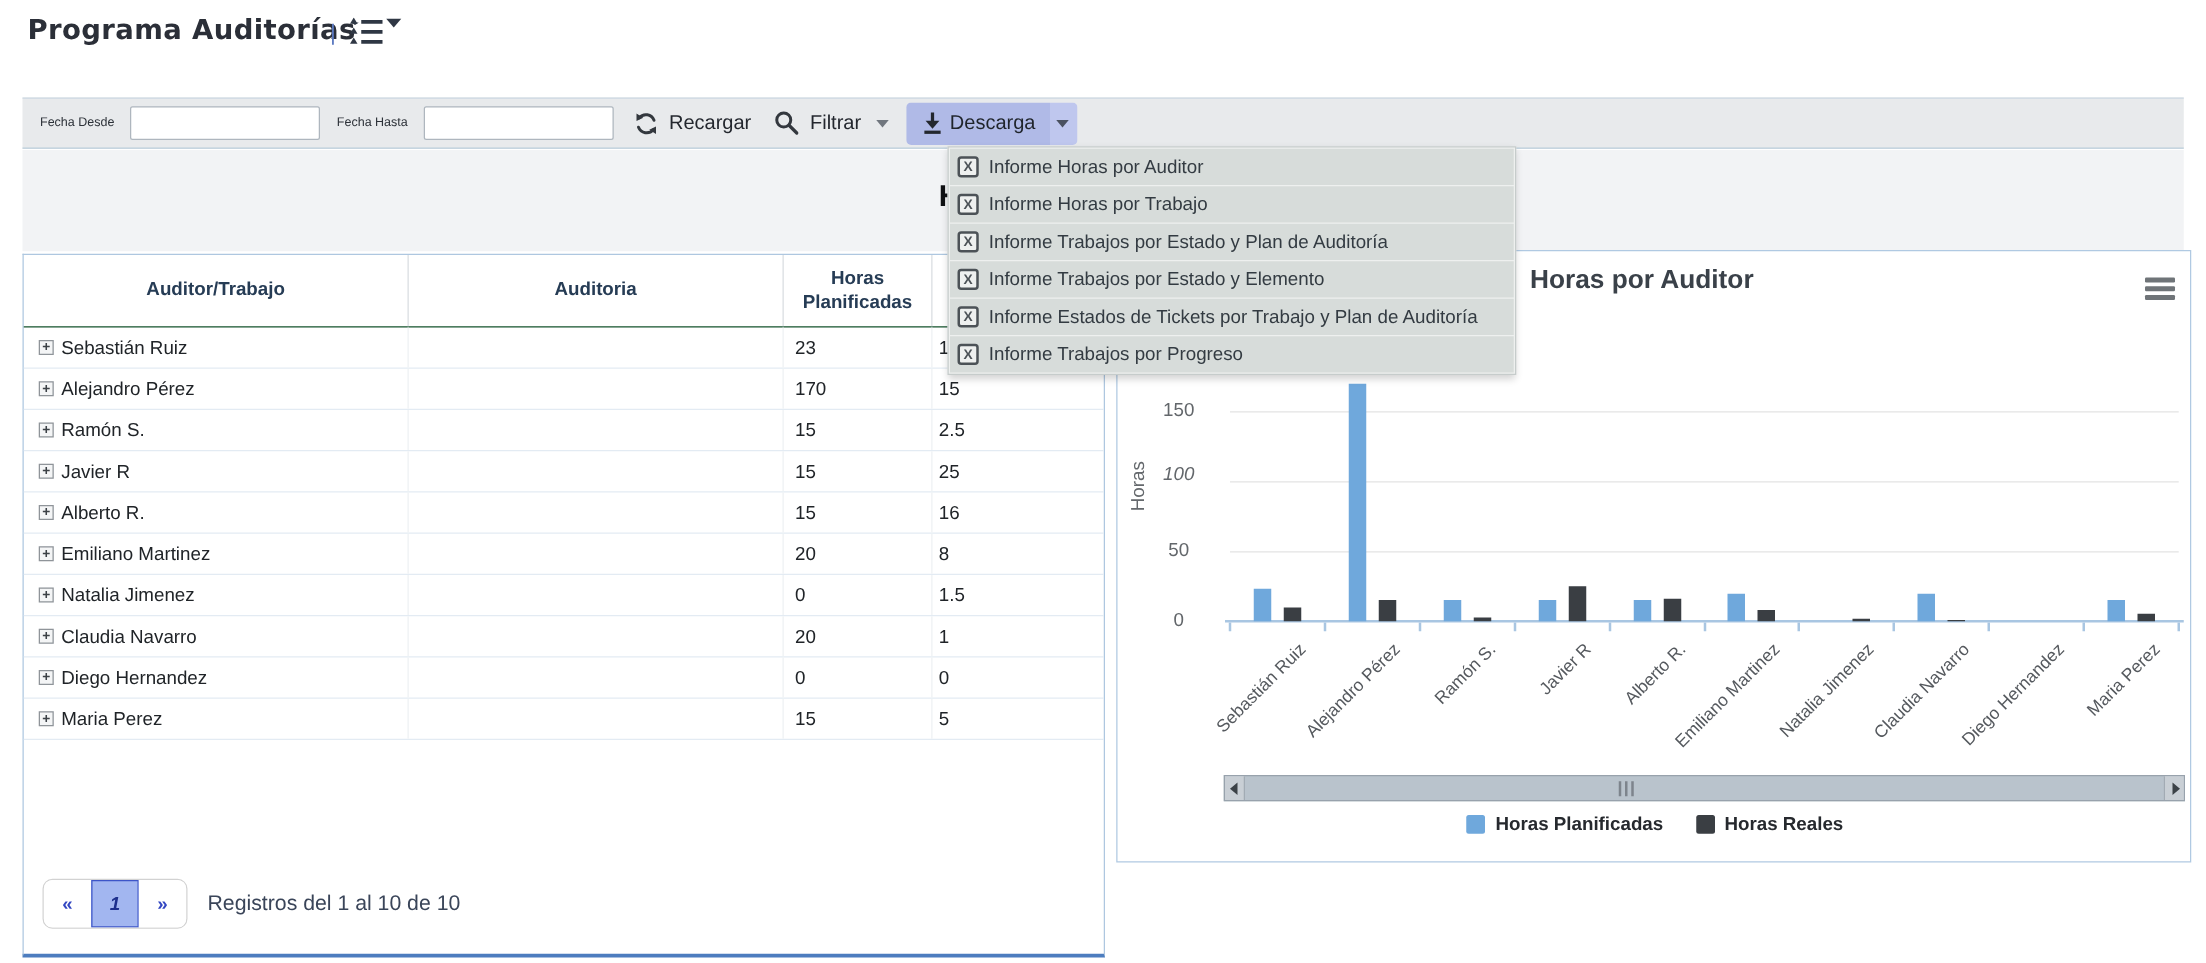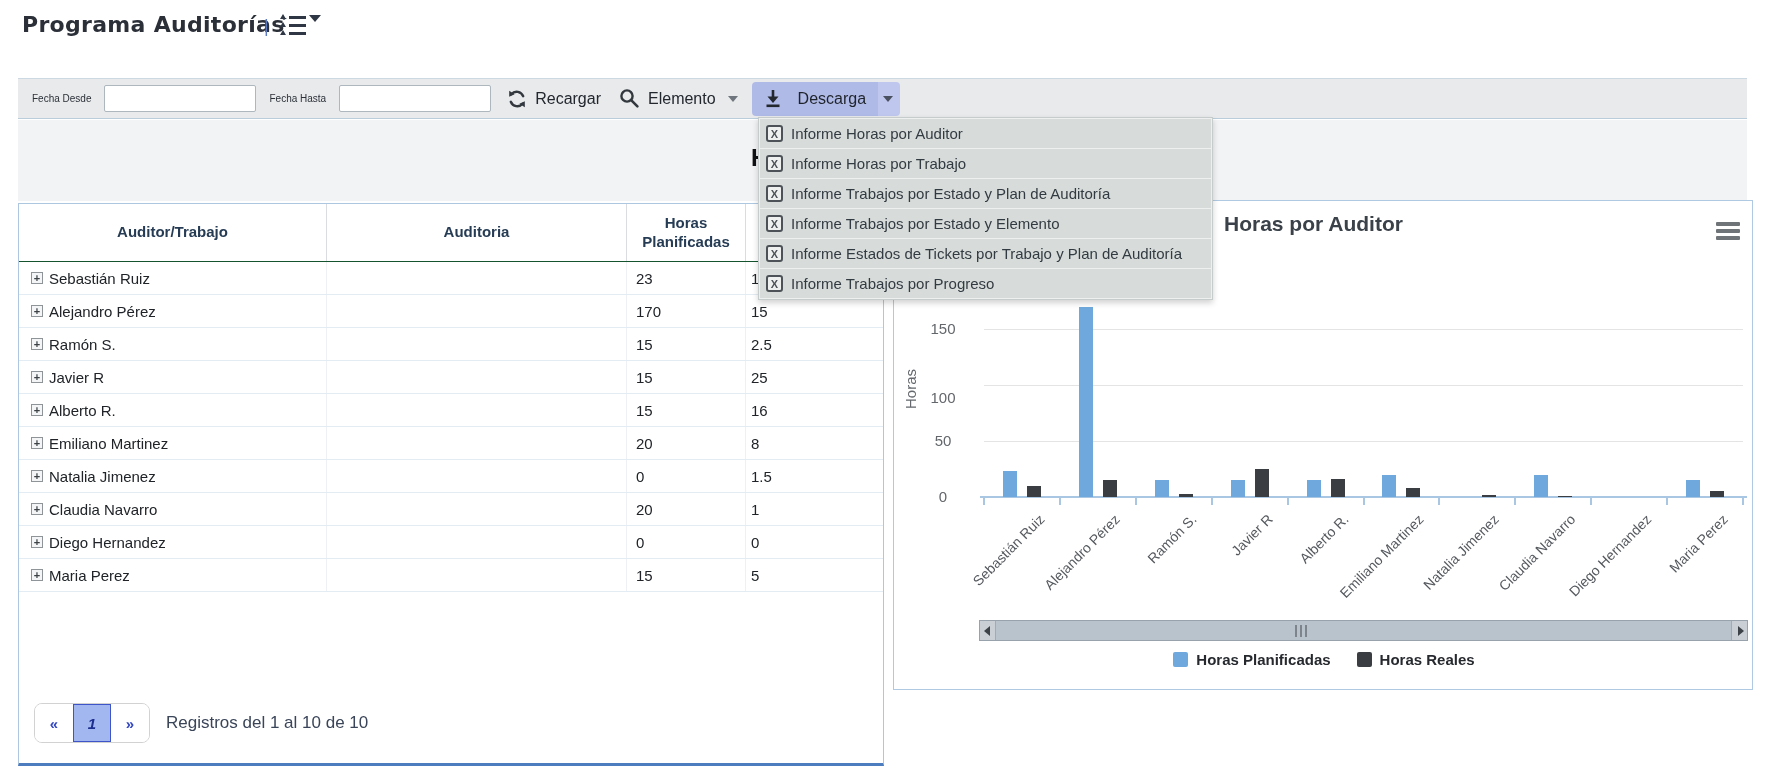--- a/index.html
+++ b/index.html
@@ -18,21 +18,21 @@
   
   .toolbar { position:absolute; left:18px; top:78px; width:1729px; height:41px;
     background:#e8eaec; border-top:1px solid #ccd8e2; border-bottom:1px solid #b9cdda;
     display:flex; align-items:center; }
   .tb-label { font-size:10px; color:#2c3138; }
   .tb-input { width:152px; height:27px; background:#fff; border:1px solid #aeb6be; border-radius:2px;
     font-size:14px; padding:0 6px; color:#222; }
   .tb-btn { display:flex; align-items:center; gap:8px; cursor:pointer; background:none; border:none;
     font-family:"Liberation Sans",sans-serif; font-size:16px; color:#23272e; }
   .descarga-wrap { display:flex; margin-left:14px; height:34px; border-radius:4px; overflow:hidden; }
-  .descarga-main { display:flex; align-items:center; gap:16px; background:#b0bae7; padding:0 12px;
+  .descarga-main { display:flex; align-items:center; gap:5px; background:#b0bae7; padding:0 12px;
     font-size:16px; color:#1f242b; cursor:pointer; border:none; font-family:"Liberation Sans",sans-serif; }
   .descarga-caret-btn { width:22px; background:#bfc7ee; border:none; cursor:pointer; position:relative; }
   .caret-down { display:inline-block; width:0; height:0; border-left:5px solid transparent;
     border-right:5px solid transparent; border-top:6px solid #4a5160; }
   .caret-down.gray { border-top-color:#70767e; }
   .descarga-caret-btn .caret-down { position:absolute; left:5px; top:14px; }
 
   
   .strip { position:absolute; left:18px; top:120px; width:1729px; height:81px; background:#f2f3f5; }
 
@@ -152,21 +152,21 @@
       </span>
       <span>Recargar</span>
     </button>
     <button class="tb-btn" style="margin-left:18px">
       <span>
         <svg width="21" height="21" viewBox="0 0 21 21" fill="none">
           <circle cx="8" cy="8" r="5.6" stroke="#33383e" stroke-width="2.4"></circle>
           <line x1="12.4" y1="12.4" x2="18.4" y2="18.4" stroke="#33383e" stroke-width="2.6" stroke-linecap="round"></line>
         </svg>
       </span>
-      <span>Elemento</span>
+      <span>Filtrar</span>
       <span class="caret-down gray" style="margin-left:4px"></span>
     </button>
     <div class="descarga-wrap">
       <button class="descarga-main">
         <span>
           <svg width="18" height="19" viewBox="0 0 18 19">
             <rect x="7.7" y="1" width="2.6" height="8" fill="#23272e"></rect>
             <polygon points="3.5,7.5 14.5,7.5 9,14" fill="#23272e"></polygon>
             <rect x="2.5" y="15.5" width="13" height="2.6" fill="#23272e"></rect>
           </svg>
@@ -297,21 +297,21 @@
         <i></i>
         <i></i>
         <i></i>
       </div>
     <div class="y-axis-label">Horas</div>
     <div id="plot">
         <div class="ytick-label" style="top: 287px;">0</div>
         <div class="gridline" style="left: 90px; top: 240px; width: 759px;"></div>
         <div class="ytick-label" style="top: 231px;">50</div>
         <div class="gridline" style="left: 90px; top: 184px; width: 759px;"></div>
-        <div class="ytick-label" style="top: 188px;">100</div>
+        <div class="ytick-label" style="top: 170px; font-style: italic;">100</div>
         <div class="gridline" style="left: 90px; top: 128px; width: 759px;"></div>
         <div class="ytick-label" style="top: 119px;">150</div>
         <div class="axis-base" style="left: 86px; top: 295px; width: 767px; height: 2px;"></div>
         <div class="axis-base" style="left: 89px; top: 297px; width: 2px; height: 7px;"></div>
         <div class="axis-base" style="left: 165px; top: 297px; width: 2px; height: 7px;"></div>
         <div class="axis-base" style="left: 241px; top: 297px; width: 2px; height: 7px;"></div>
         <div class="axis-base" style="left: 317px; top: 297px; width: 2px; height: 7px;"></div>
         <div class="axis-base" style="left: 393px; top: 297px; width: 2px; height: 7px;"></div>
         <div class="axis-base" style="left: 469px; top: 297px; width: 2px; height: 7px;"></div>
         <div class="axis-base" style="left: 544px; top: 297px; width: 2px; height: 7px;"></div>

